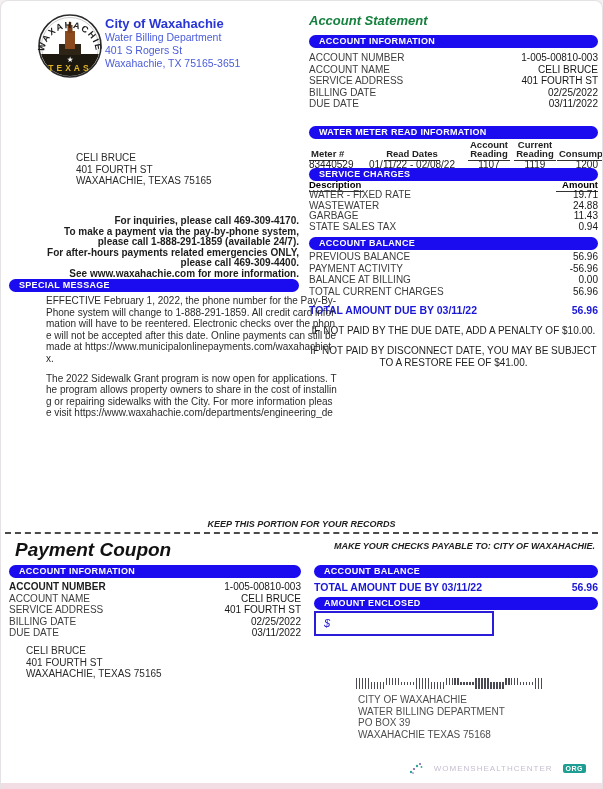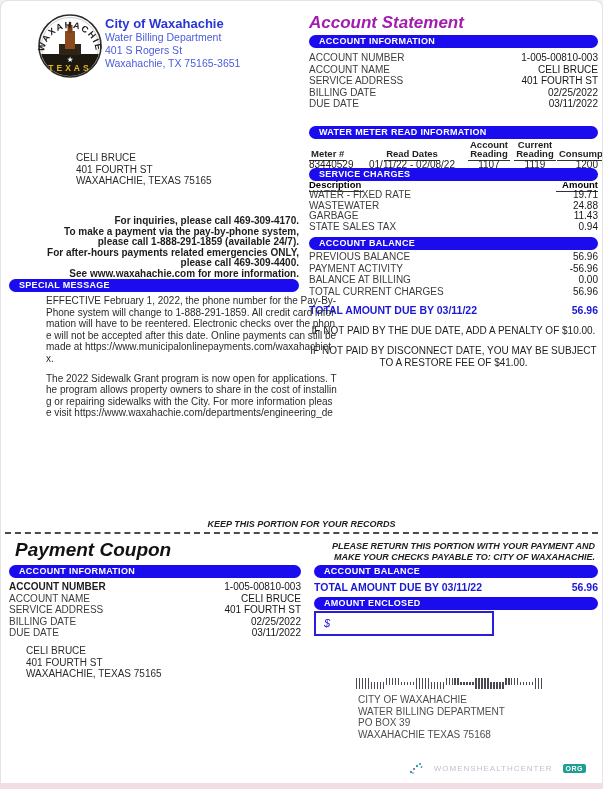--- a/index.html
+++ b/index.html
@@ -24,21 +24,21 @@
   .kv-row .val { color:#161616; }
 
   
   .hdr-text { left:104px; top:15px; }
   .hdr-city { font-size:13px; font-weight:bold; color:#2a35d5; }
   .hdr-line { font-size:10.5px; color:#4a5cdb; line-height:13px; }
   .hdr-line:first-of-type { margin-top:3px; }
 
   
   .rcol { left:308px; width:289px; }
-  .stmt-title { top:12px; font-size:17px; font-weight:bold; font-style:italic; color:#a21caf; }
+  .stmt-title { top:12px; font-size:13px; font-weight:bold; font-style:italic; color:#15803d; }
 
   .meter-grid { display:grid; grid-template-columns:50px 106px 48px 44px 1fr; font-size:9.5px; }
   .mh { font-weight:bold; color:#222; display:flex; flex-direction:column; justify-content:flex-end; }
   .mh .topw { line-height:9px; text-align:center; }
   .mh .botw { line-height:10px; border-bottom:1px solid #333; padding:0 2px 1px 2px; }
   .c-l { text-align:left; } .c-c { text-align:center; } .c-r { text-align:right; }
   .mh.c-l .botw { align-self:flex-start; } .mh.c-c .botw { align-self:center; }
   .mh.c-r .botw { align-self:flex-end; }
   .meter-data { color:#222; line-height:12px; padding-top:2px; font-size:10px; }
 
@@ -256,21 +256,20 @@
     <p class="url-wrap">The 2022 Sidewalk Grant program is now open for applications. The program allows property owners to share in the cost of installing or repairing sidewalks with the City. For more information please visit https://www.waxahachie.com/departments/engineering_department/sidewalk_grant_program.php</p>
 
   </div>
 
   <div class="abs keep" style="top:518px;">KEEP THIS PORTION FOR YOUR RECORDS</div>
   <div class="abs tear" style="top:531px;"></div>
 
   <div class="abs coupon-title" style="left:14px; top:538px;">Payment Coupon</div>
 
   <div class="abs return-note" style="right:7px; top:540px;">
-    <div>PLEASE RETURN THIS PORTION WITH YOUR PAYMENT AND</div>
     <div>MAKE YOUR CHECKS PAYABLE TO: CITY OF WAXAHACHIE.</div>
   </div>
 
   <div class="abs bar" style="left:8px; top:564px; width:292px;">ACCOUNT INFORMATION</div>
 
   <div class="abs" style="left:8px; top:580px; width:292px;">
     <div class="kv-row">
         <span class="lbl" style="font-weight:bold; color:#1c1c1c;">ACCOUNT NUMBER</span>
         <span class="val">1-005-00810-003</span>
       </div>

